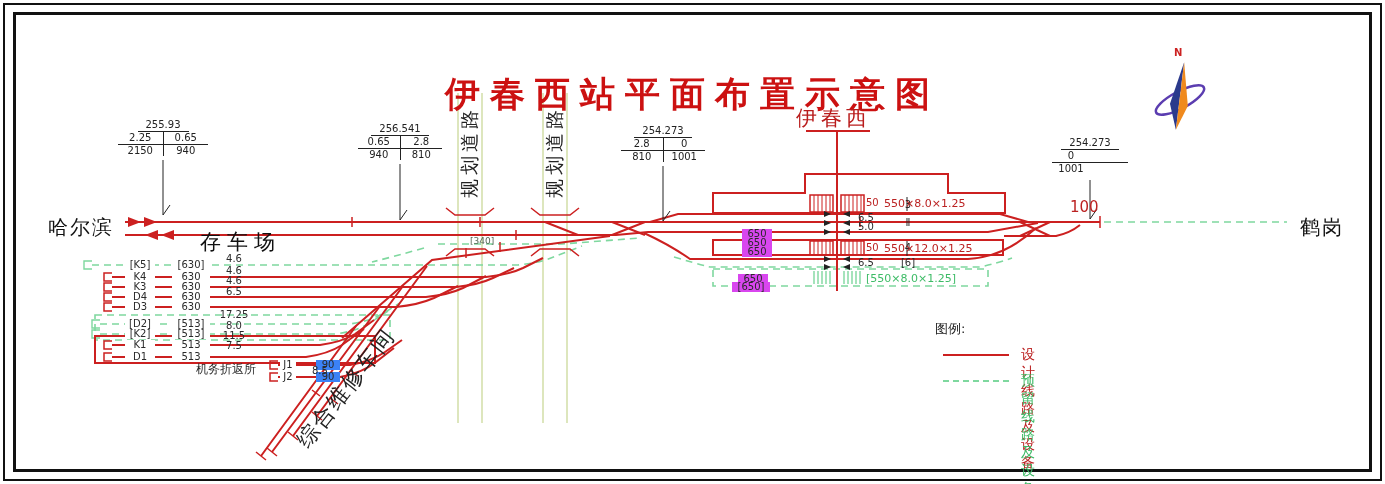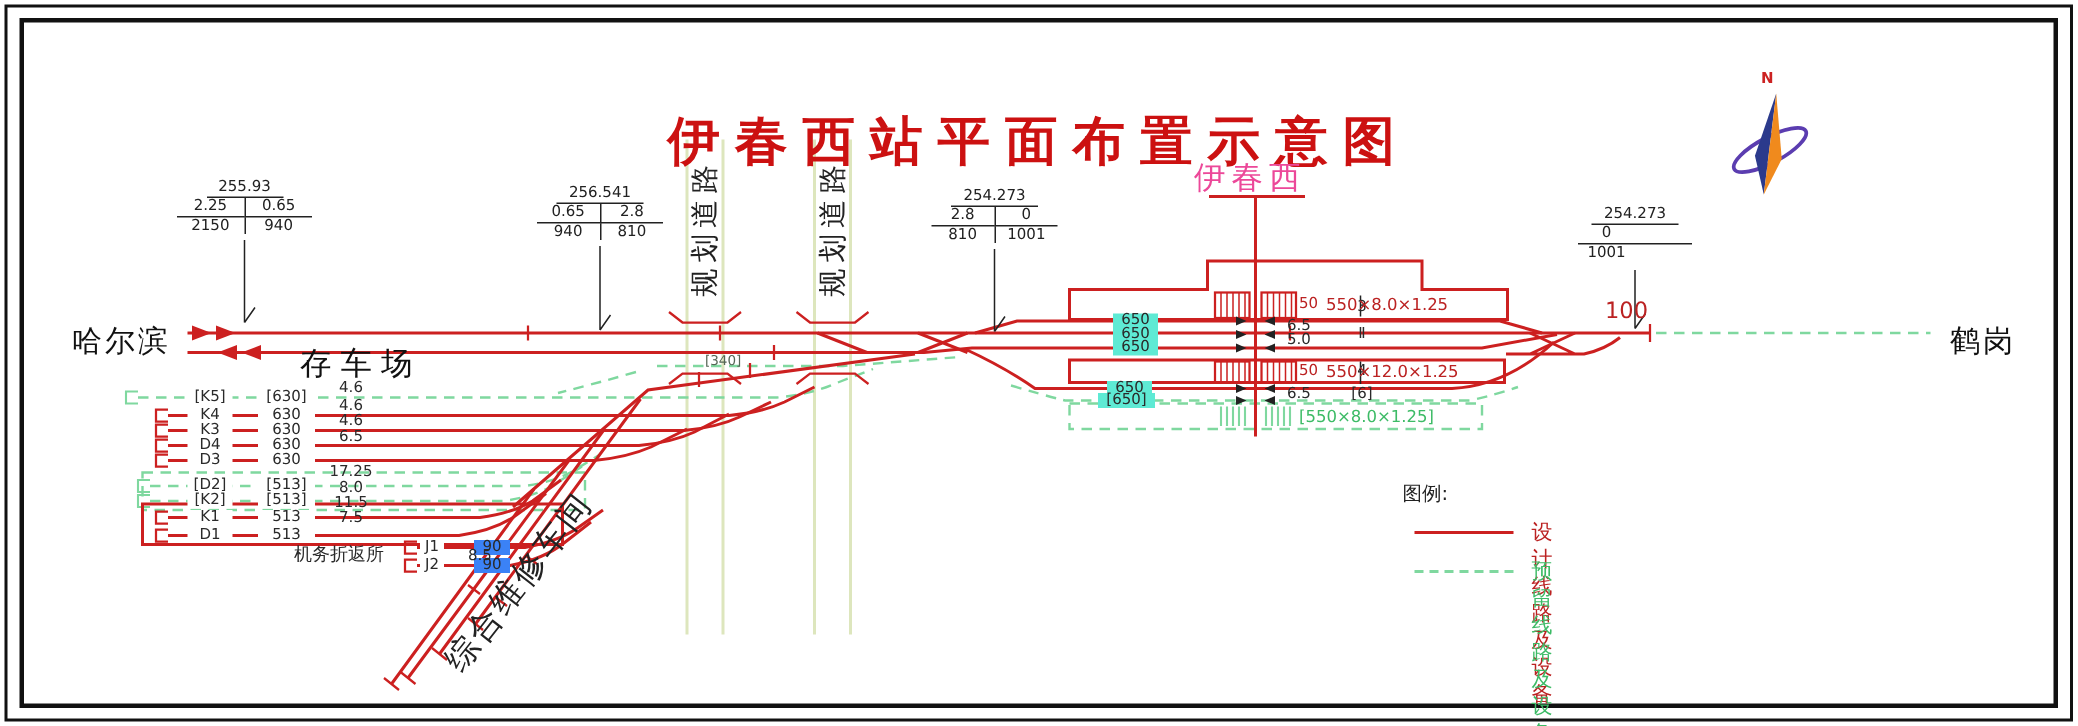--- a/index.html
+++ b/index.html
@@ -3,26 +3,26 @@
 <meta charset="utf-8">
 <style>
   html,body{margin:0;padding:0;background:#fff;}
   #stage{position:relative;width:1385px;height:484px;background:#fff;overflow:hidden;
          font-family:"DejaVu Sans","Liberation Sans",sans-serif;}
   .frame-outer{position:absolute;left:3px;top:3px;right:3px;bottom:3px;border:2px solid #111;}
   .frame-inner{position:absolute;left:13px;top:12px;right:13px;bottom:12px;border:3px solid #111;}
   .lbl{position:absolute;color:#2a2a2a;font-size:10px;white-space:nowrap;z-index:3;line-height:1;}
   .vmid{transform:translateY(-50%);}
   .ctr{text-align:center;}
-  .knock span, .knock{background:#5eead4;}
+  .knock span, .knock{background:#d946ef;margin-top:20px;}
   #title{position:absolute;left:0;right:0;top:38px;text-align:center;
          font-family:"Liberation Serif","DejaVu Serif",serif;font-weight:bold;
          font-size:35px;color:#cc1111;letter-spacing:10px;z-index:3;margin-top:33px;}
   .cityname{font-size:20px;color:#111;letter-spacing:2px;}
-  .station-name{font-size:21px;color:#ec4899;letter-spacing:4px;}
+  .station-name{font-size:21px;color:#b91c1c;letter-spacing:4px;}
   .yard-title{font-size:21px;color:#111;letter-spacing:6px;}
   .road-label{position:absolute;font-size:19px;color:#222;letter-spacing:4px;
               transform:translate(-50%,-50%) rotate(-90deg);z-index:3;white-space:nowrap;}
   .workshop-label{position:absolute;font-size:22px;color:#222;letter-spacing:2px;
               transform:translate(-50%,-50%) rotate(-52deg);z-index:3;white-space:nowrap;}
   .gmarker{position:absolute;z-index:3;font-size:10px;color:#222;text-align:center;}
   .g-elev{display:flex;justify-content:center;}
   .g-elev span{border-bottom:1px solid #222;padding:0 8px 1px;}
   .g-row{display:flex;}
   .g-c{flex:1;padding:0 4px;}

